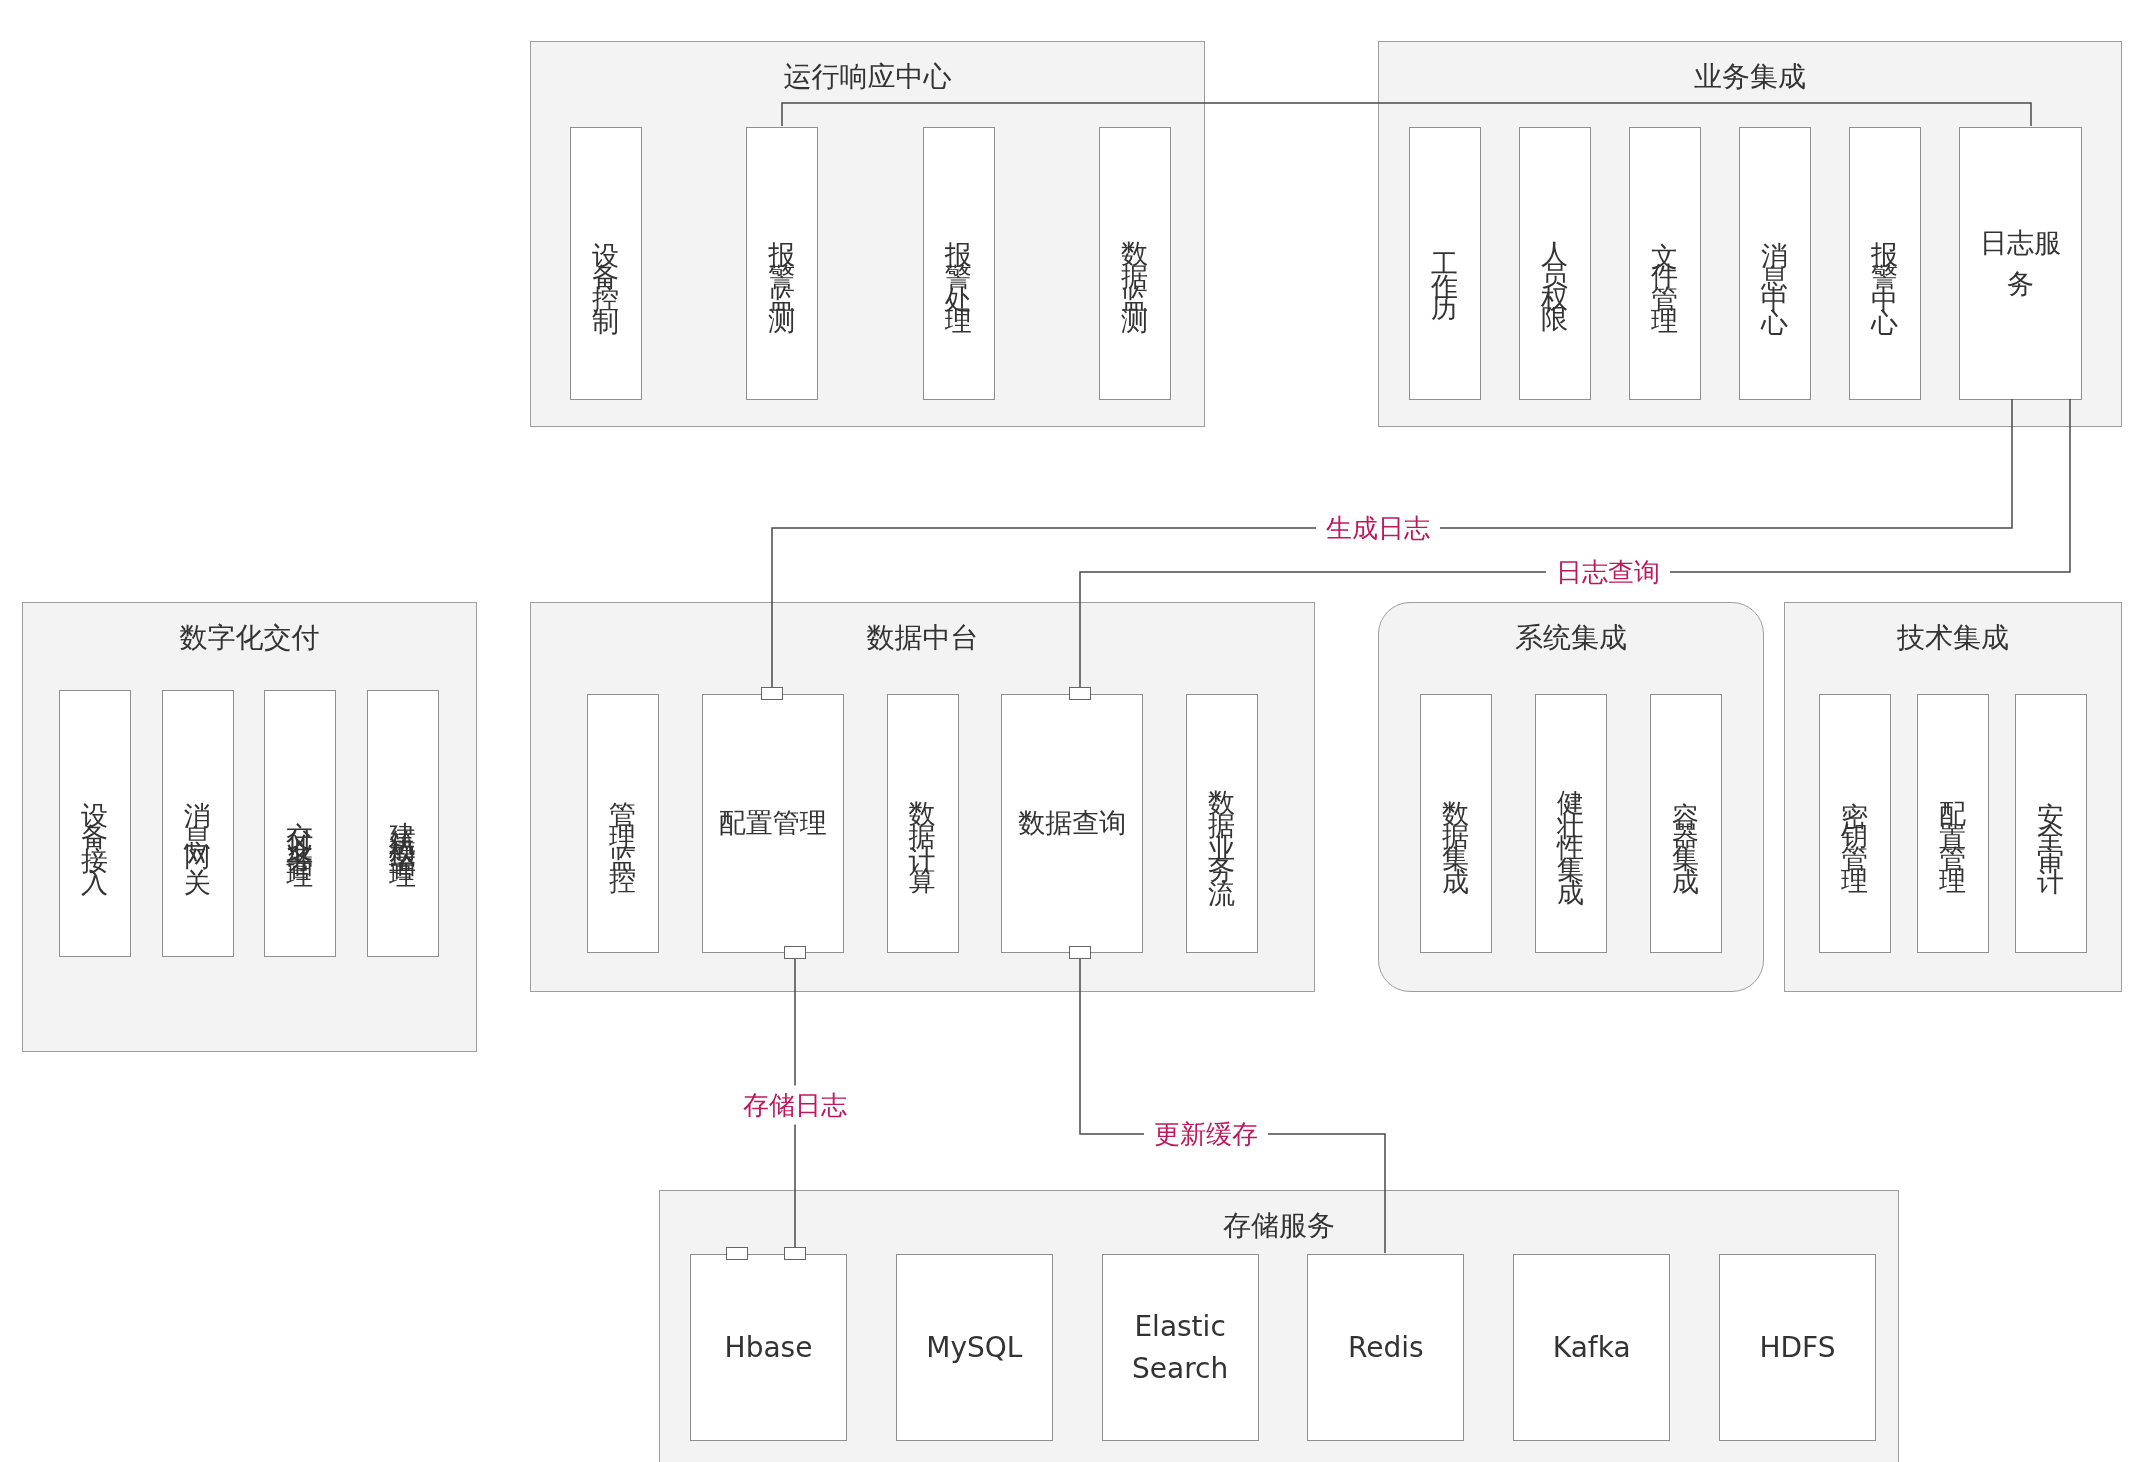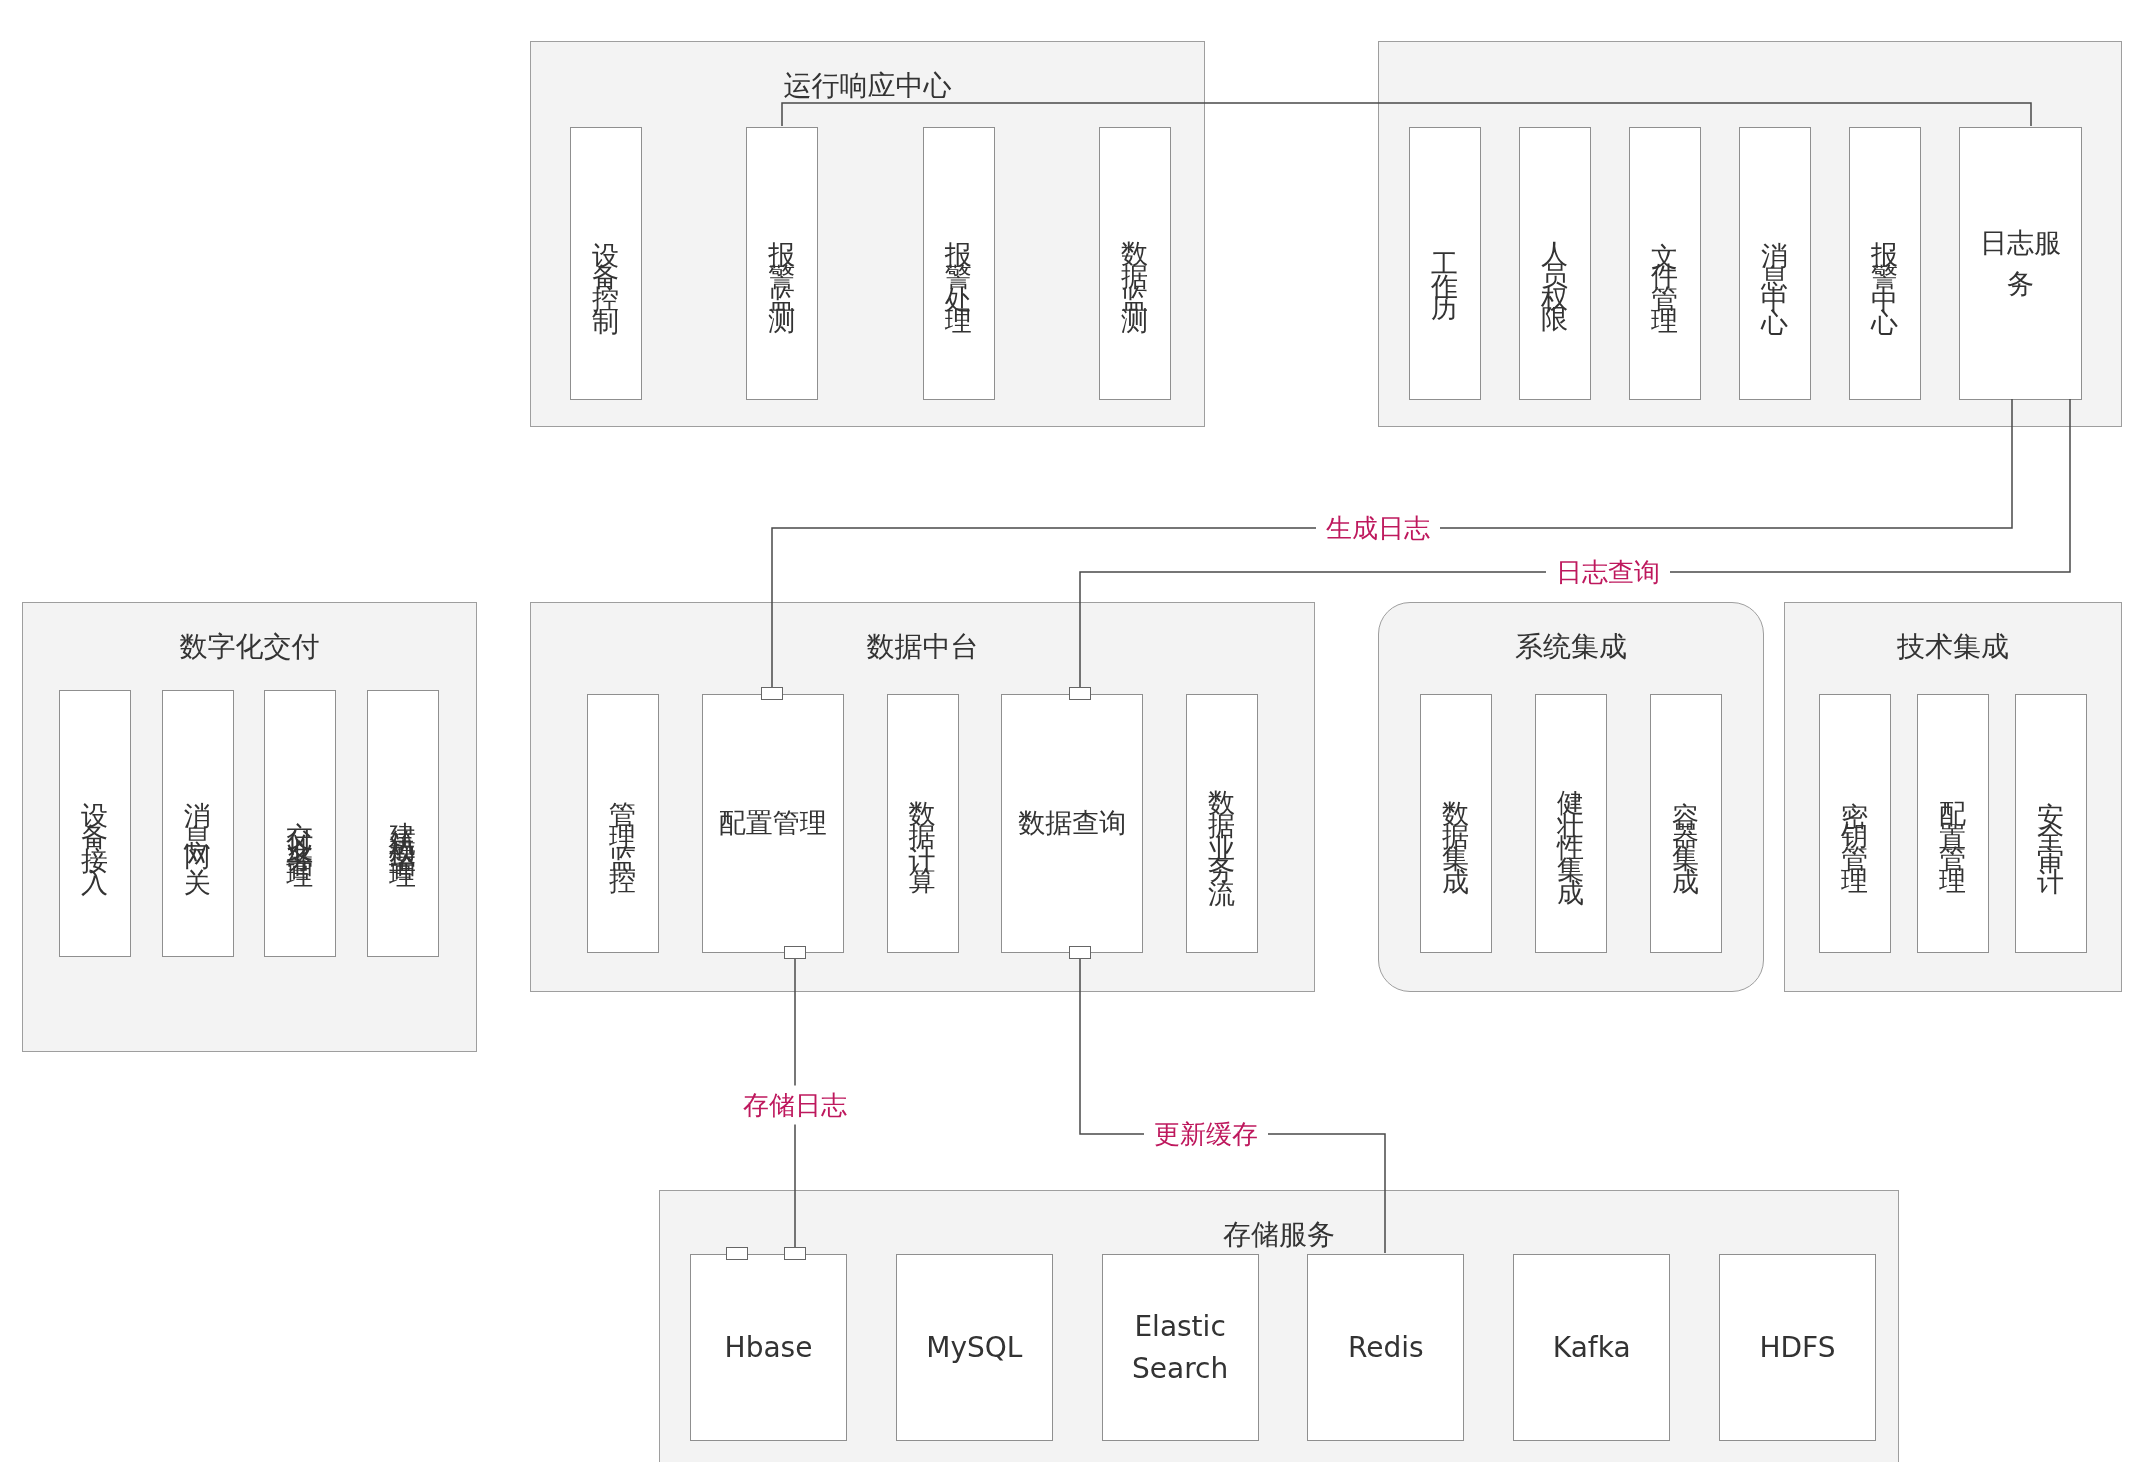--- a/index.html
+++ b/index.html
@@ -2,21 +2,21 @@
 <html><head>
 <meta charset="utf-8">
 <style>
   html,body{margin:0;padding:0;background:#ffffff;}
   .canvas{
     position:relative;width:2130px;height:1462px;background:#ffffff;
     font-family:"DejaVu Sans","Liberation Sans",sans-serif;color:#333333;
     overflow:hidden;
   }
   .group{position:absolute;background:#f3f3f3;border:1px solid #9e9e9e;box-sizing:border-box;}
-  .group-title{position:absolute;top:25px;left:0;right:0;text-align:center;font-size:28px;color:#333;}
+  .group-title{position:absolute;top:16px;left:0;right:0;text-align:center;font-size:28px;color:#333;}
   .items{position:absolute;display:flex;justify-content:space-between;align-items:stretch;}
   .box{
     background:#ffffff;border:1px solid #8f8f8f;box-sizing:border-box;
     display:flex;align-items:center;justify-content:center;
     font-size:27px;color:#333;overflow:hidden;text-align:center;
   }
   .vtext{writing-mode:vertical-rl;text-orientation:upright;letter-spacing:22px;line-height:1;}
   .vtext.tight{letter-spacing:8px;}
   .htext{line-height:1.5;}
   .box.wide{width:142px;}
@@ -65,20 +65,21 @@
       <div class="box narrow">
           <span class="vtext">报警处理</span>
         </div>
       <div class="box narrow">
           <span class="vtext">数据监测</span>
         </div>
     </div>
   </div>
 
   <div class="group" id="g-biz">
+    <div class="group-title">业务集成</div>
     <div class="items">
       <div class="box narrow">
           <span class="vtext">工作历</span>
         </div>
       <div class="box narrow">
           <span class="vtext">人员权限</span>
         </div>
       <div class="box narrow">
           <span class="vtext">文件管理</span>
         </div>

